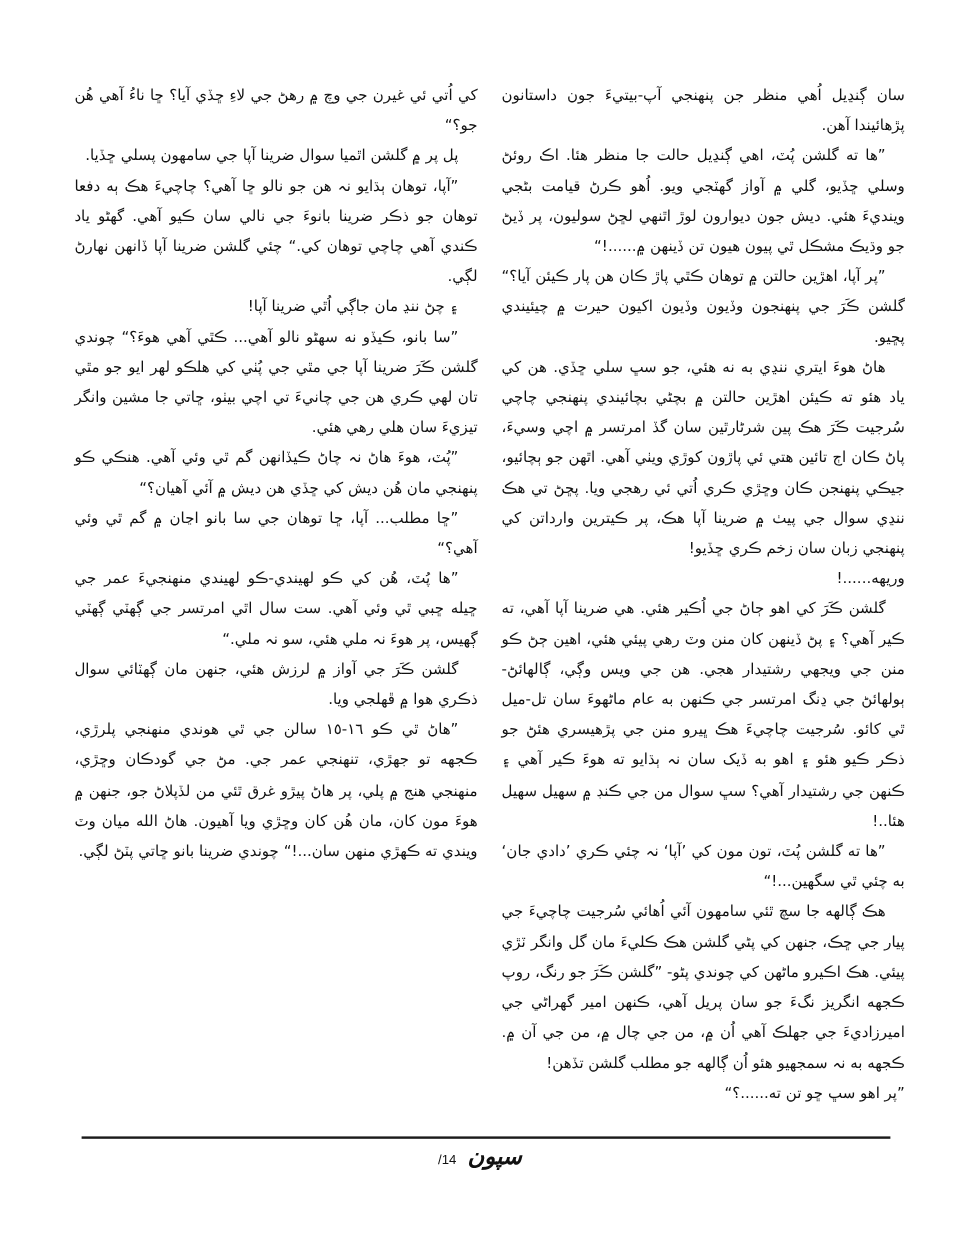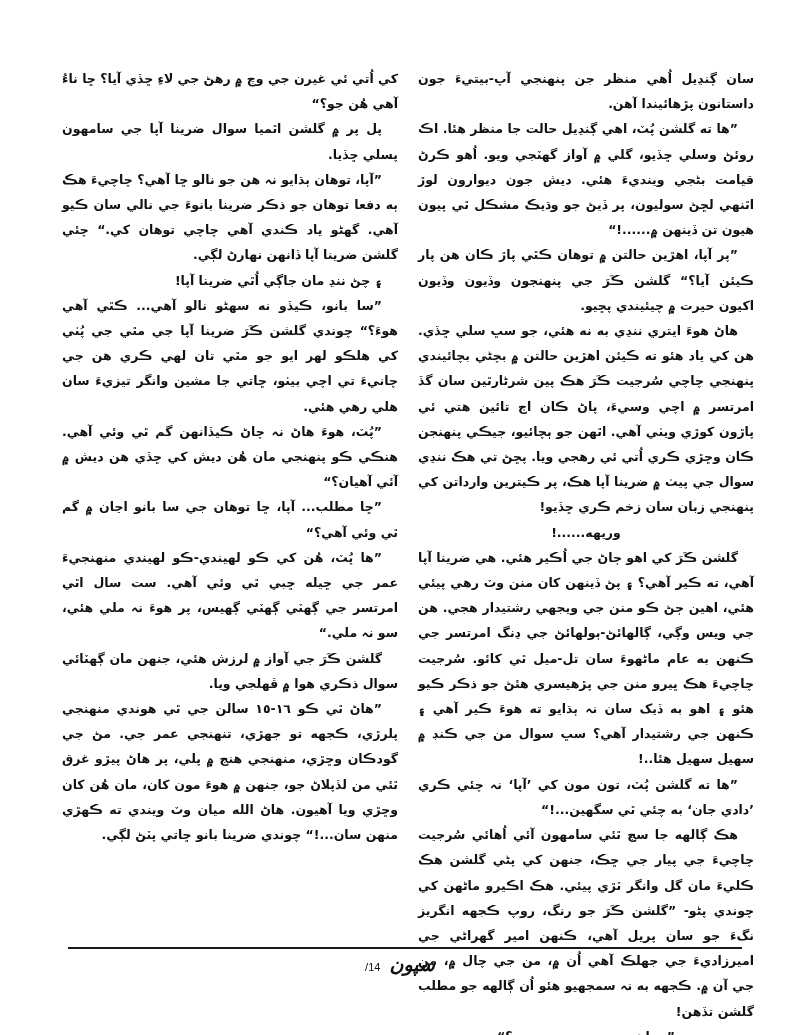--- a/index.html
+++ b/index.html
@@ -1,22 +1,22 @@
 <!DOCTYPE html>
 <html><head>
 <meta charset="utf-8">
 <style>
   html, body { margin: 0; padding: 0; background: #ffffff; }
   body { width: 800px; height: 1035px; position: relative; overflow: hidden; font-family: "DejaVu Sans", sans-serif; color: #111; }
   .page { position: absolute; left: 62px; top: 66px; width: 692px; height: 870px; }
   .columns { display: flex; flex-direction: row-reverse; justify-content: space-between; width: 100%; height: 100%; }
-  .col { width: 336px; direction: rtl; text-align: justify; font-size: 12.5px; line-height: 25.2px; font-weight: bold; }
+  .col { width: 336px; direction: rtl; text-align: justify; font-size: 12.5px; line-height: 25.2px; font-weight: normal; }
   .col p { margin: 0; text-indent: 16px; }
   .col p.noindent { text-indent: 0; }
-  .col p.center { text-align: center; text-indent: 0; }
+  .col p.center { text-indent: 0; }
   .rule { position: absolute; left: 68px; top: 947px; width: 674px; height: 2px; background: #1a1a1a; }
   .footer { position: absolute; top: 953px; left: 0; width: 800px; text-align: center; direction: rtl; }
   .footer .mag { font-size: 19px; font-weight: bold; font-family: "DejaVu Sans", sans-serif; font-style: italic; }
   .footer .pg { font-size: 11px; font-family: "Liberation Sans", sans-serif; margin-right: 4px; margin-top: 39px; }
 </style>
 </head>
 <body>
 
 <div class="page">
   <div class="columns">

